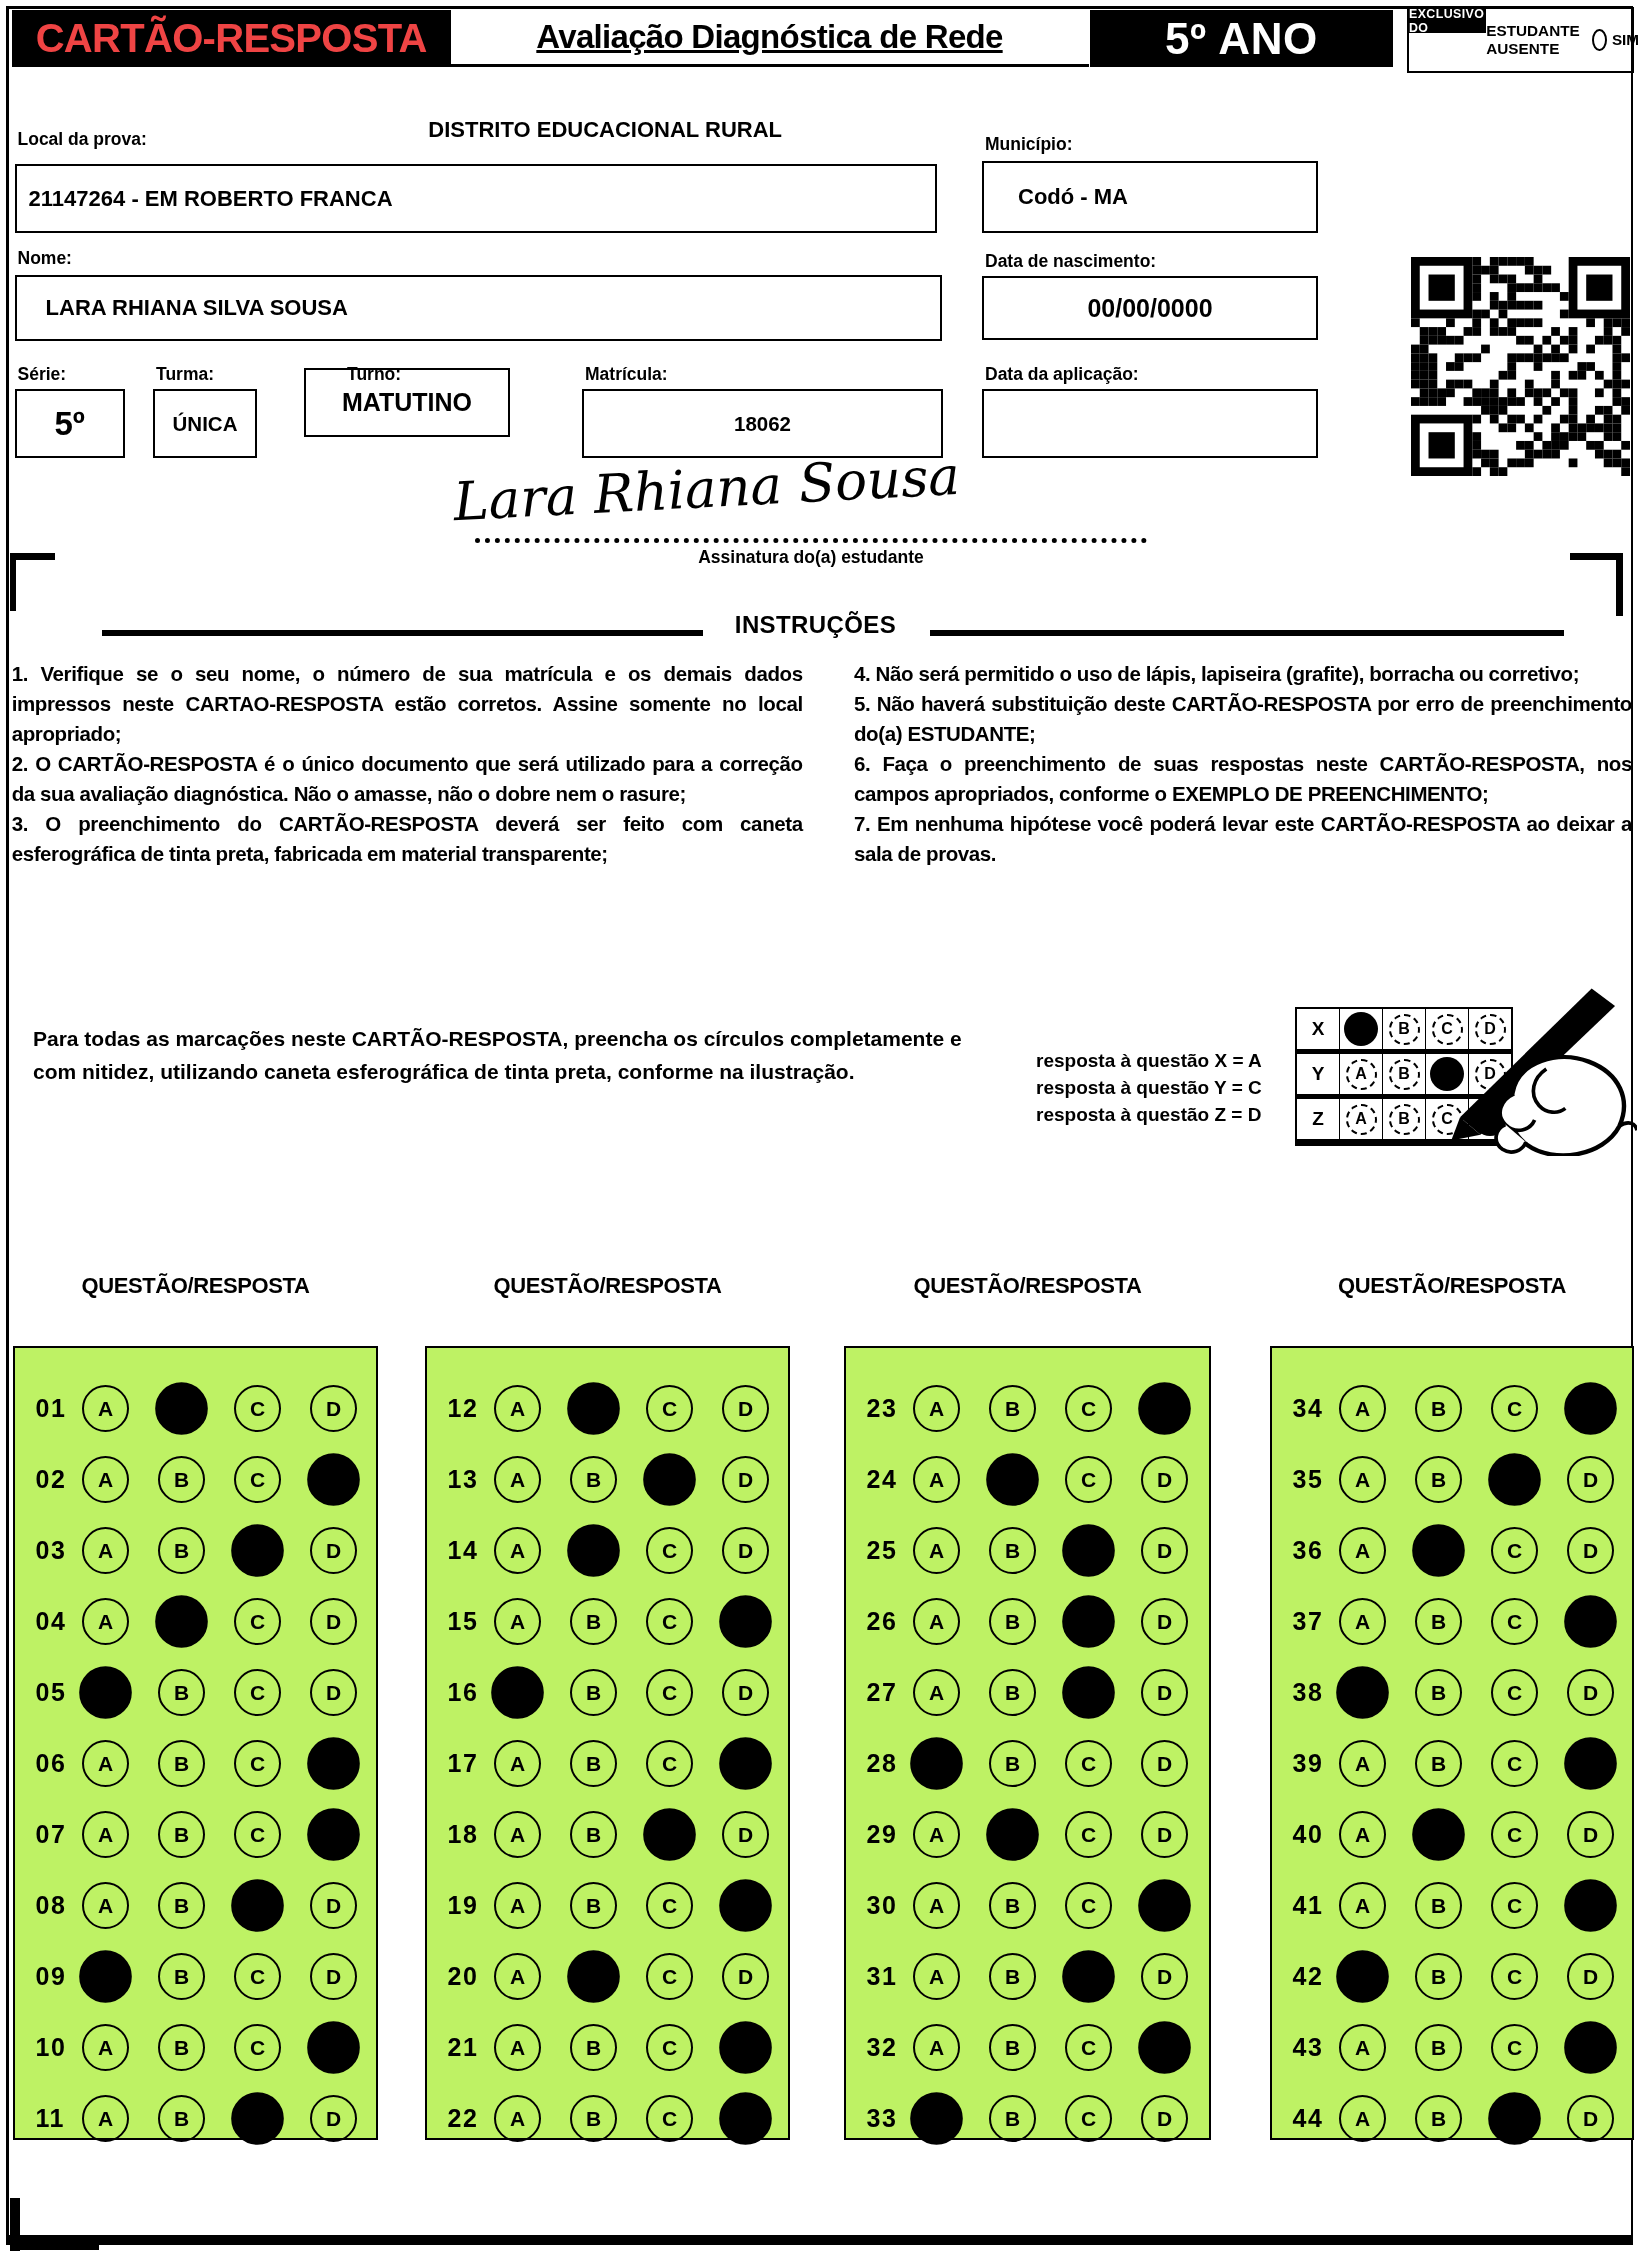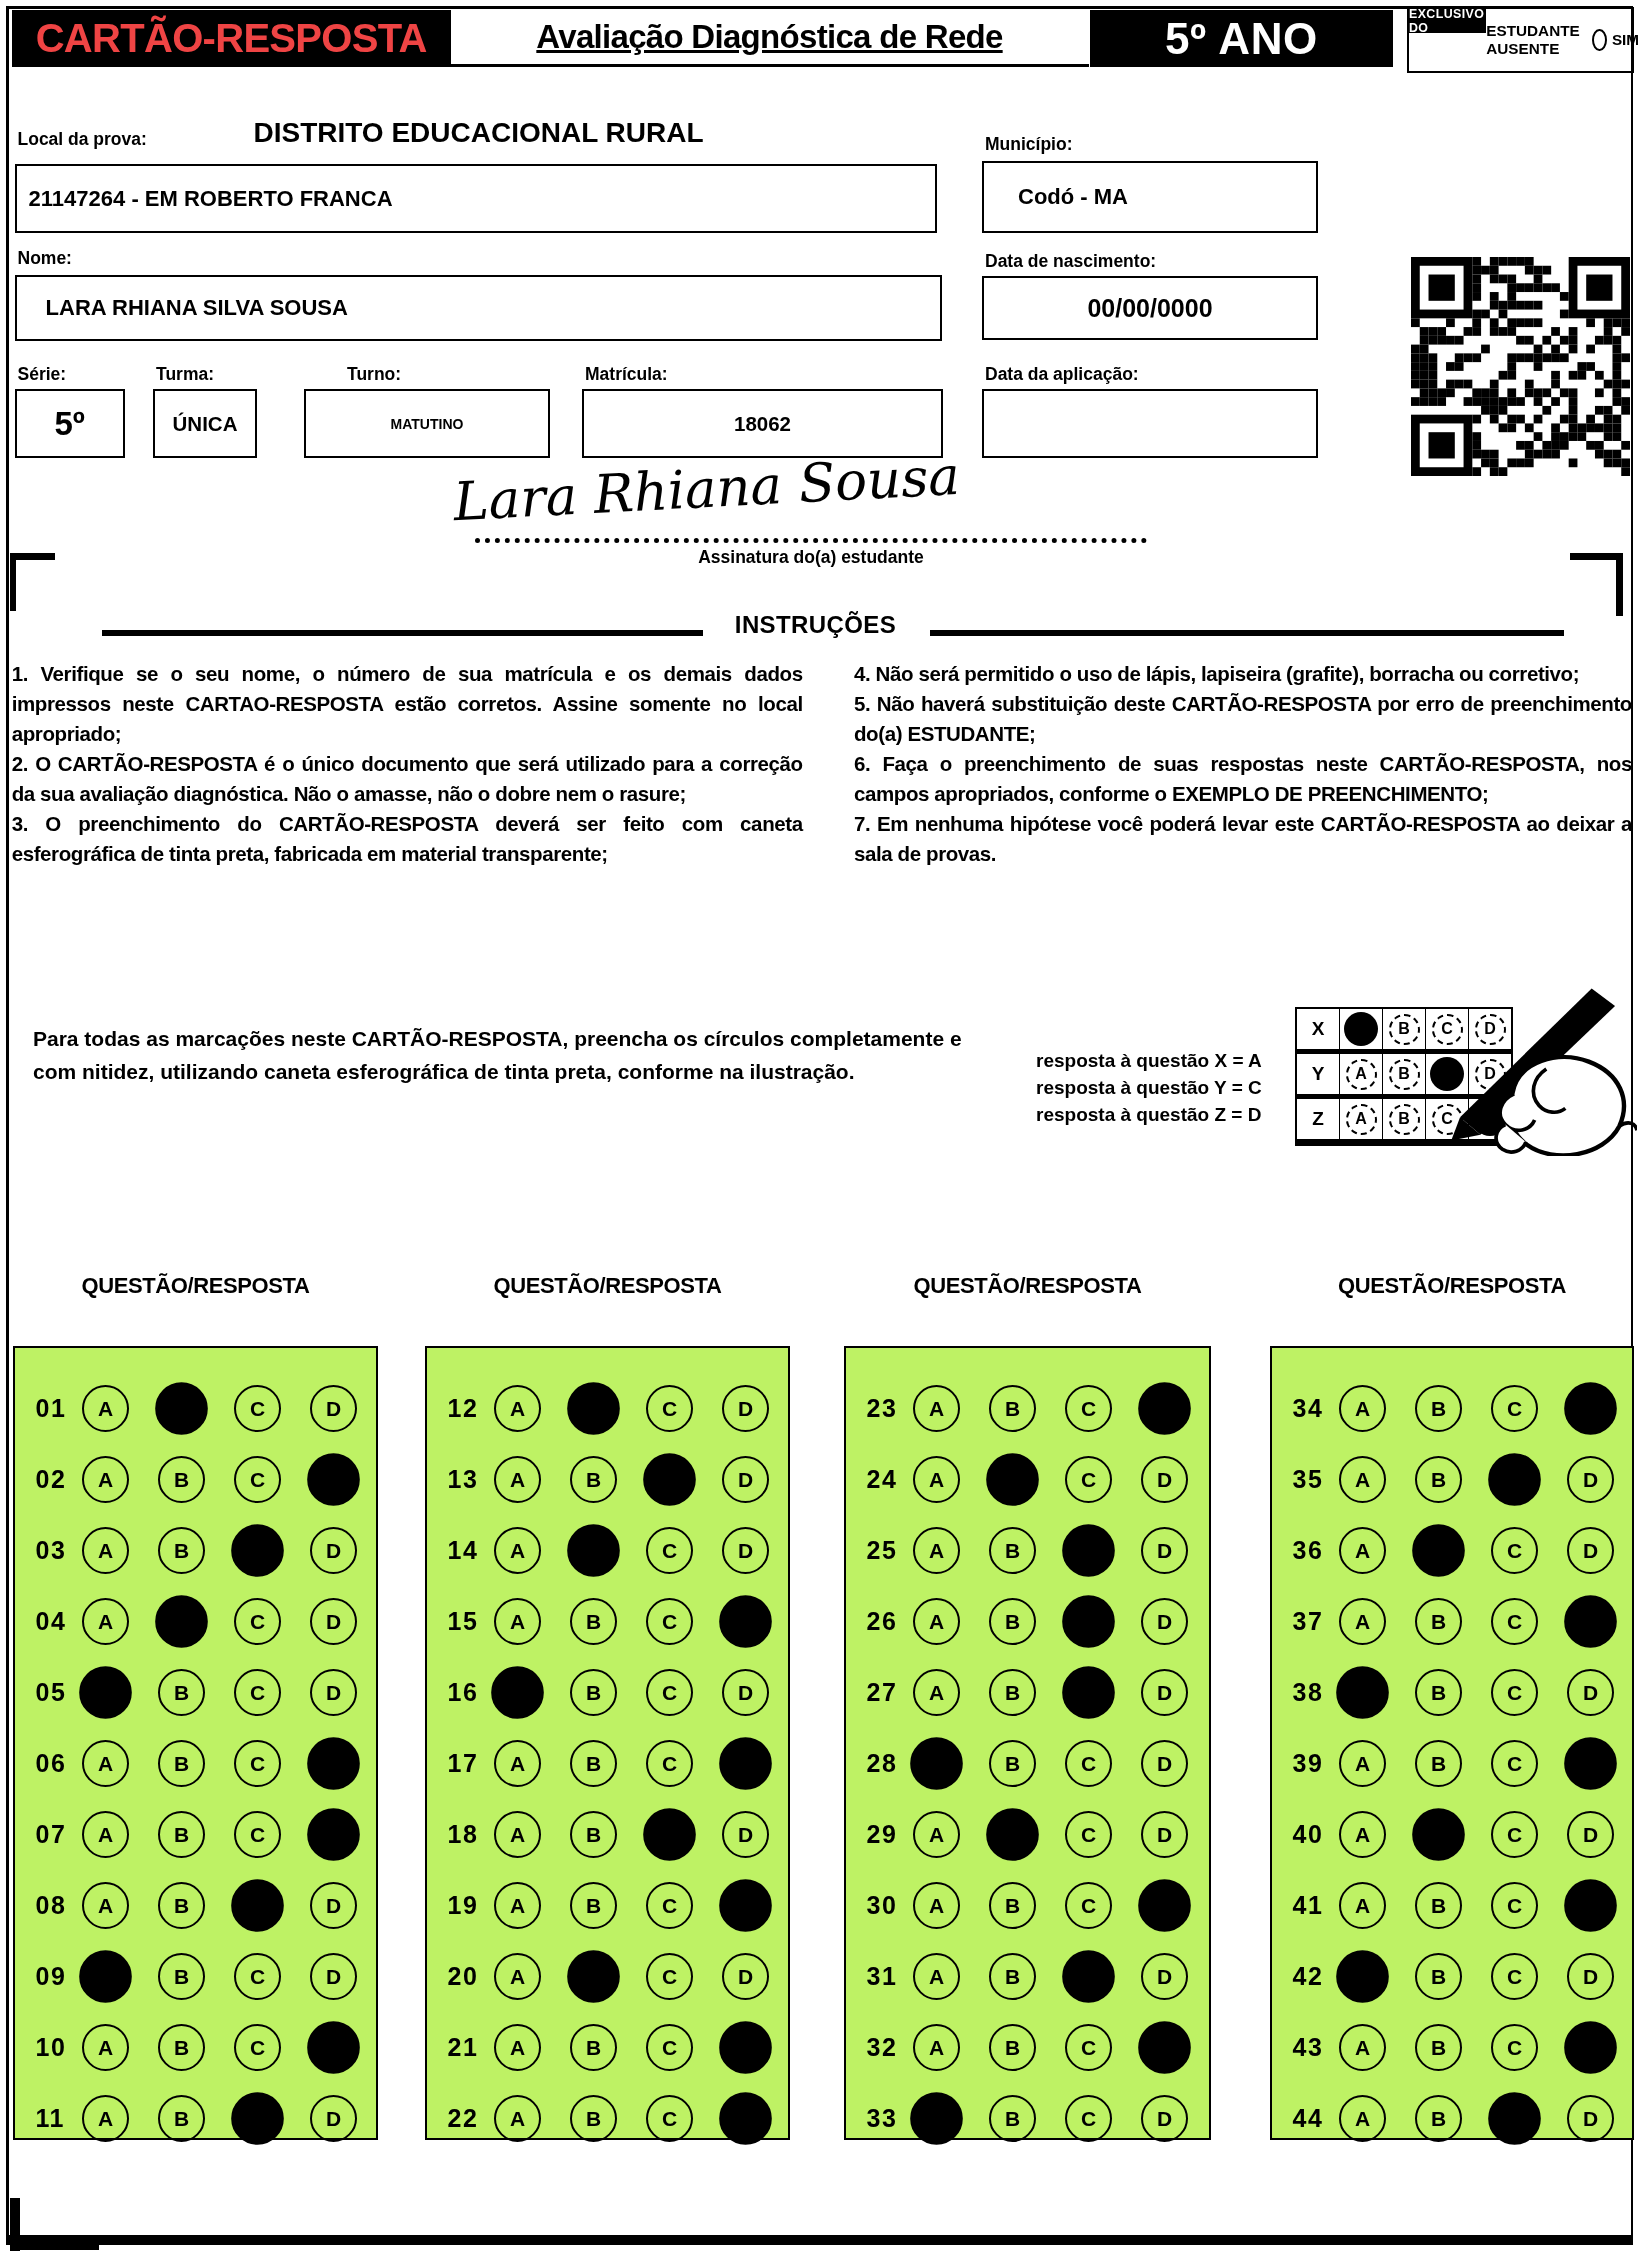--- a/index.html
+++ b/index.html
@@ -13,21 +13,21 @@
   .hdr-exam{left:450px;top:10.2px;width:639px;height:57px;border-bottom:3.7px solid #000;display:flex;align-items:center;justify-content:center;font-size:33px;font-weight:bold;letter-spacing:-0.7px;box-sizing:border-box;text-decoration:underline;}
   .hdr-grade{left:1090px;top:10.2px;width:303px;height:57px;background:#000;color:#fff;display:flex;align-items:center;justify-content:center;font-size:44px;font-weight:bold;letter-spacing:0.7px;}
   .hdr-app{left:1407px;top:7.3px;width:227px;height:66px;border:2.9px solid #000;box-sizing:border-box;display:flex;flex-direction:row;}
   .app-top{background:#000;color:#fff;height:23.4px;display:flex;align-items:center;justify-content:center;font-size:12.4px;font-weight:bold;letter-spacing:0.4px;}
   .app-bottom{flex:1;display:flex;align-items:center;justify-content:center;gap:5.1px;font-size:15.3px;font-weight:bold;}
   .circle-sm{width:22px;height:22px;border:2.2px solid #000;border-radius:50%;box-sizing:border-box;}
   
   .lbl{position:absolute;font-weight:bold;font-size:17.5px;}
   .fbox{position:absolute;border:2.9px solid #000;box-sizing:border-box;display:flex;align-items:center;font-weight:bold;font-size:22px;}
   .fbox.center{justify-content:center;}
-  .local-value{left:175px;top:117px;width:607px;text-align:center;font-weight:bold;font-size:28px;}
+  .local-value{left:175px;top:117px;width:607px;text-align:right;font-weight:bold;font-size:22px;}
   .sig-text{left:453px;top:453px;width:702px;font-family:"DejaVu Serif",serif;font-style:italic;font-size:53px;transform:rotate(-3deg);white-space:nowrap;}
   .sig-line{left:475px;top:494px;width:672px;height:44px;border-bottom:5.1px dotted #000;}
   .sig-label{left:621px;top:547px;width:380px;text-align:center;font-weight:bold;font-size:17.5px;}
   .qr{left:1411px;top:257px;width:219px;height:219px;}
   
   .crop-tl{left:10.2px;top:553px;width:45px;height:58px;border-top:7.3px solid #000;border-left:6.6px solid #000;box-sizing:border-box;}
   .crop-tr{left:1570px;top:553px;width:53px;height:63px;border-top:7.3px solid #000;border-right:7.3px solid #000;box-sizing:border-box;}
   .crop-bl-v{left:10.2px;top:2198px;width:10.2px;height:53px;background:#000;}
   .crop-bl-h{left:10.2px;top:2238px;width:89px;height:11.7px;background:#000;}
   
@@ -331,21 +331,21 @@
       <rect x="24" y="240" width="36" height="36" fill="#000"></rect>
     </svg></div>
 
 <div class="lbl" style="left:17.5px;top:364px;">Série:</div>
 <div class="fbox center" style="left:14.6px;top:389px;width:110px;height:69px;font-size:33px;">5º</div>
 
 <div class="lbl" style="left:156px;top:364px;">Turma:</div>
 <div class="fbox center" style="left:153px;top:389px;width:104px;height:69px;font-size:20.5px;">ÚNICA</div>
 
 <div class="lbl" style="left:307px;top:364px;margin-left:40px;">Turno:</div>
-<div class="fbox center" style="left:304px;top:389px;width:246px;height:69px;font-size:14px;">MATUTINO</div>
+<div class="fbox center" style="left:304px;top:368px;width:206px;height:69px;font-size:25px;">MATUTINO</div>
 
 <div class="lbl" style="left:585px;top:364px;">Matrícula:</div>
 <div class="fbox center" style="left:582px;top:389px;width:361px;height:69px;font-size:20.5px;">18062</div>
 
 <div class="lbl" style="left:985px;top:364px;">Data da aplicação:</div>
 <div class="fbox" style="left:982px;top:389px;width:336px;height:69px;"></div>
 
 <div class="abs sig-text">Lara Rhiana Sousa</div>
 <div class="abs sig-line"></div>
 <div class="abs sig-label">Assinatura do(a) estudante</div>

